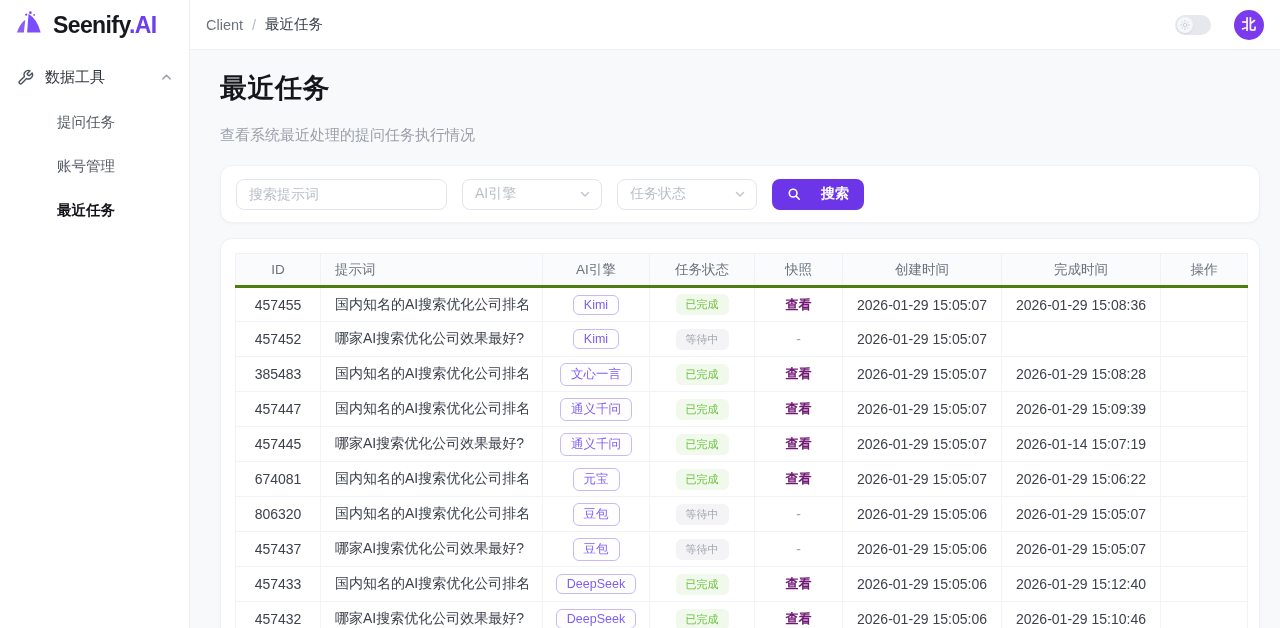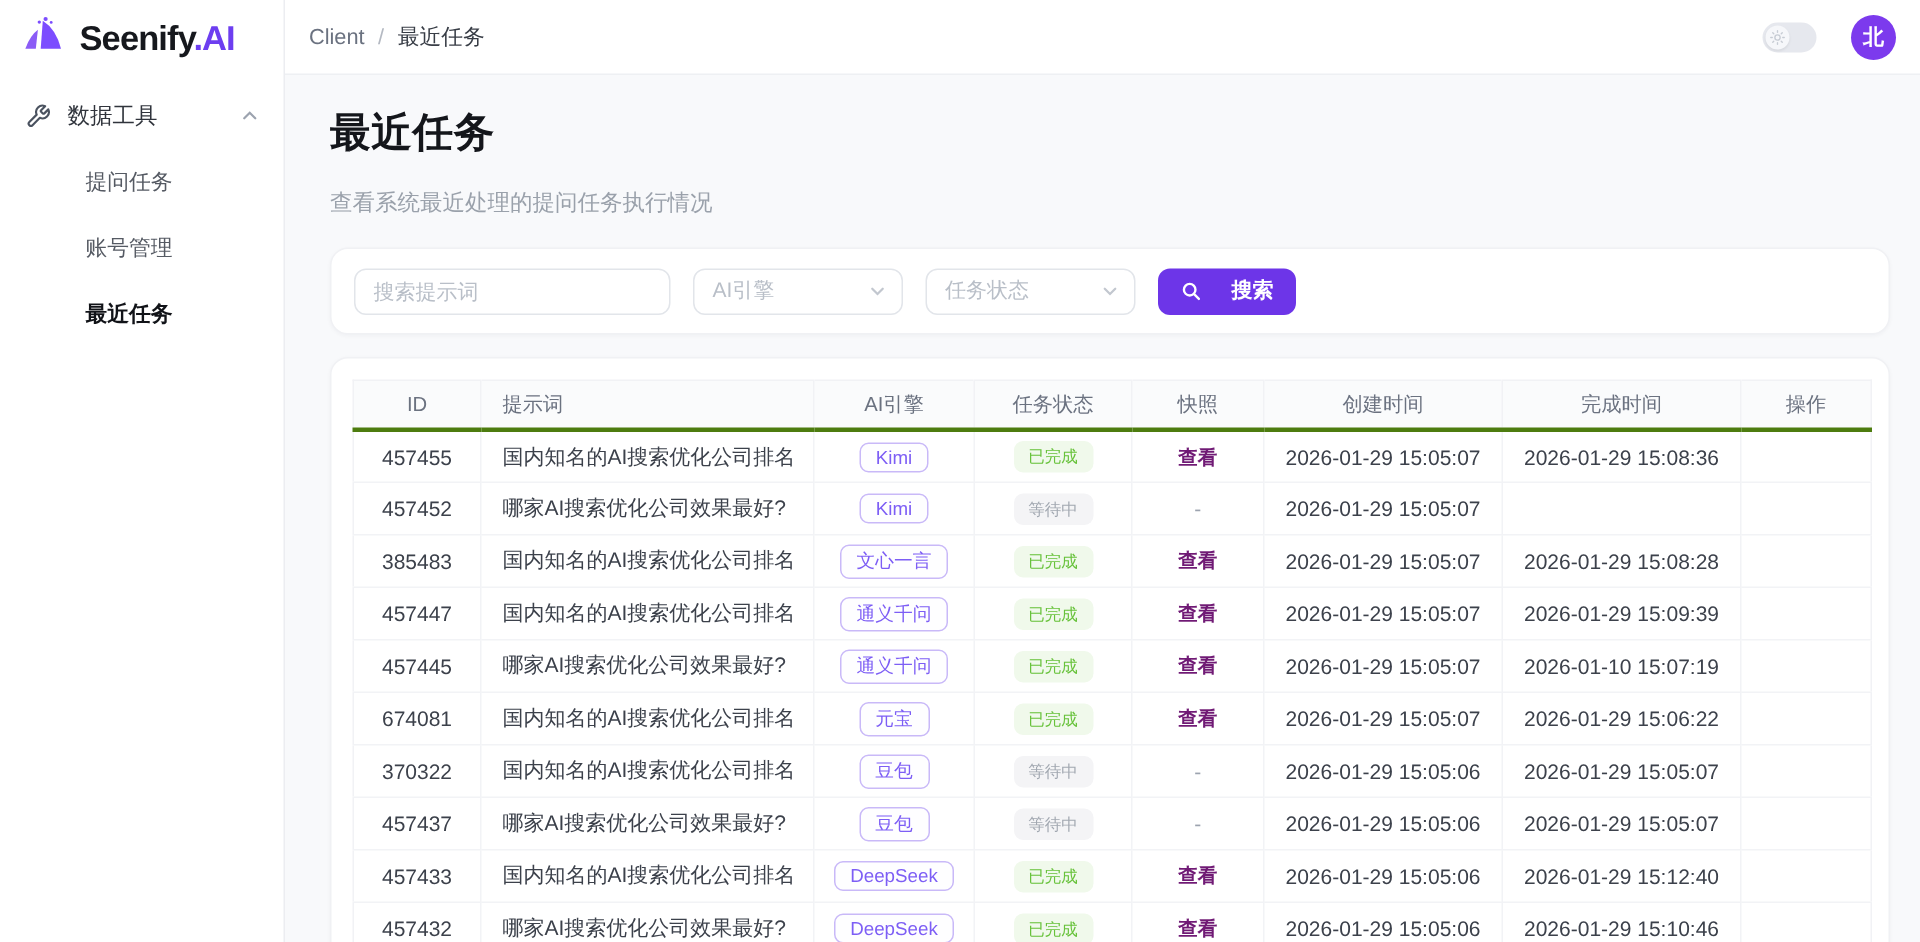--- a/index.html
+++ b/index.html
@@ -261,37 +261,37 @@
     <td></td>
   </tr>
 
   <tr>
     <td>457445</td>
     <td class="col-prompt">哪家AI搜索优化公司效果最好?</td>
     <td><span class="badge-engine">通义千问</span></td>
     <td><span class="badge-status badge-done">已完成</span></td>
     <td><a class="link-view">查看</a></td>
     <td>2026-01-29 15:05:07</td>
-    <td>2026-01-10 15:07:19</td>
+    <td>2026-01-14 15:07:19</td>
     <td></td>
   </tr>
 
   <tr>
     <td>674081</td>
     <td class="col-prompt">国内知名的AI搜索优化公司排名</td>
     <td><span class="badge-engine">元宝</span></td>
     <td><span class="badge-status badge-done">已完成</span></td>
     <td><a class="link-view">查看</a></td>
     <td>2026-01-29 15:05:07</td>
     <td>2026-01-29 15:06:22</td>
     <td></td>
   </tr>
 
   <tr>
-    <td>370322</td>
+    <td>806320</td>
     <td class="col-prompt">国内知名的AI搜索优化公司排名</td>
     <td><span class="badge-engine">豆包</span></td>
     <td><span class="badge-status badge-wait">等待中</span></td>
     <td><span class="snap-empty">-</span></td>
     <td>2026-01-29 15:05:06</td>
     <td>2026-01-29 15:05:07</td>
     <td></td>
   </tr>
 
   <tr>

